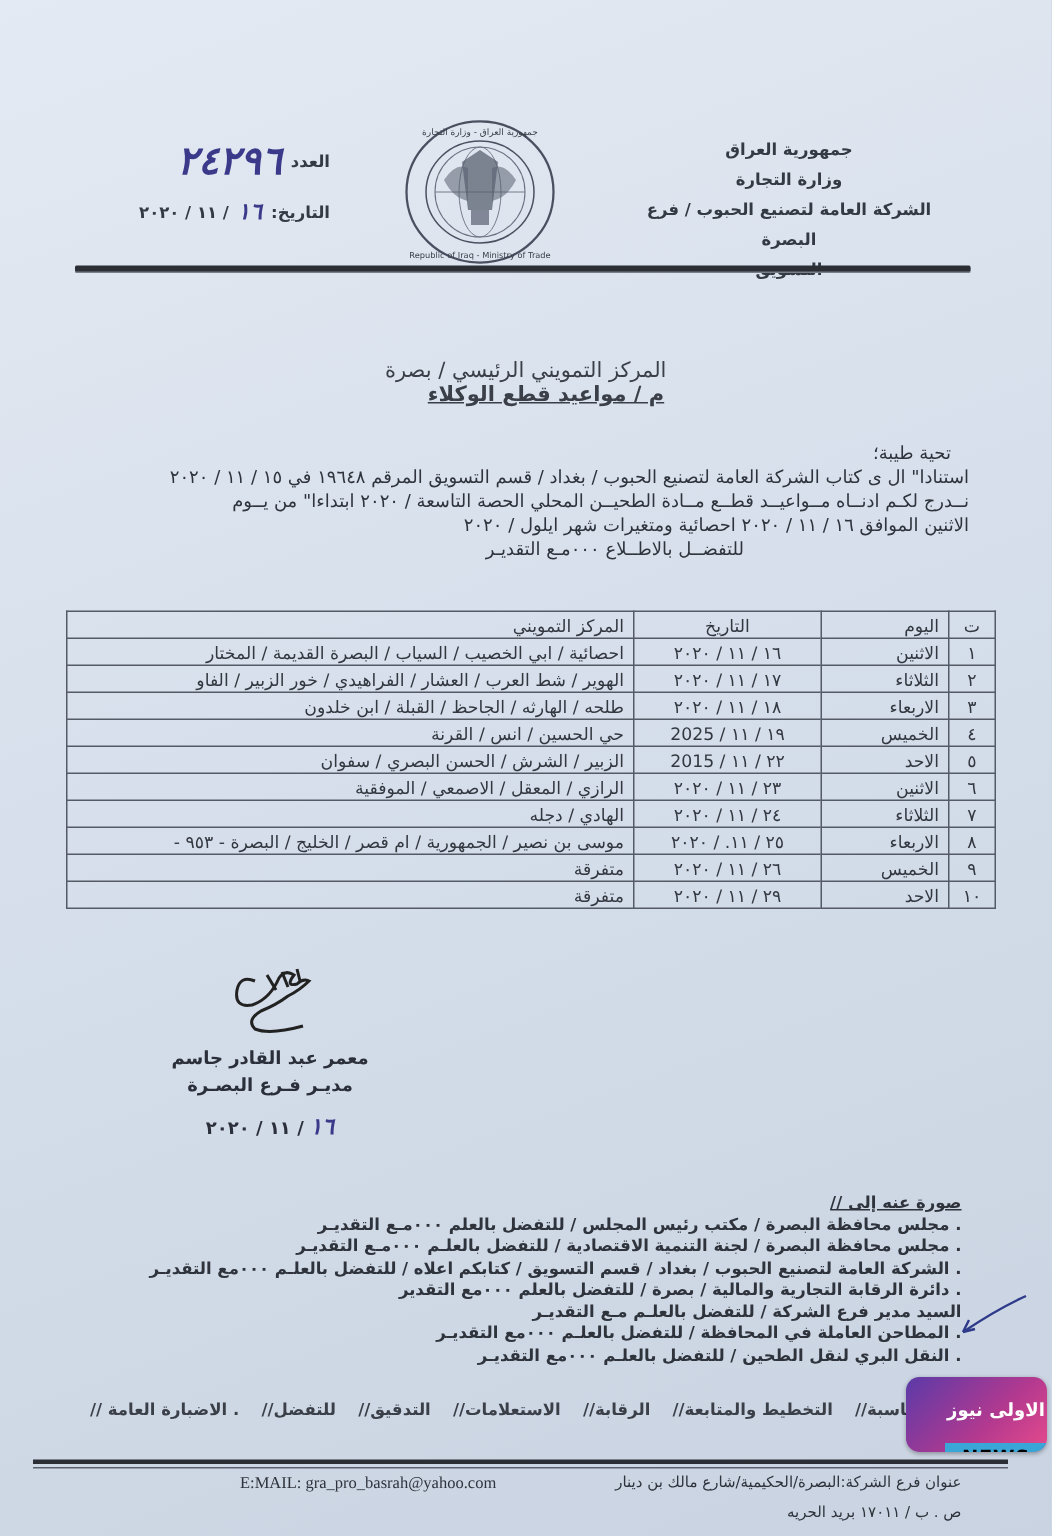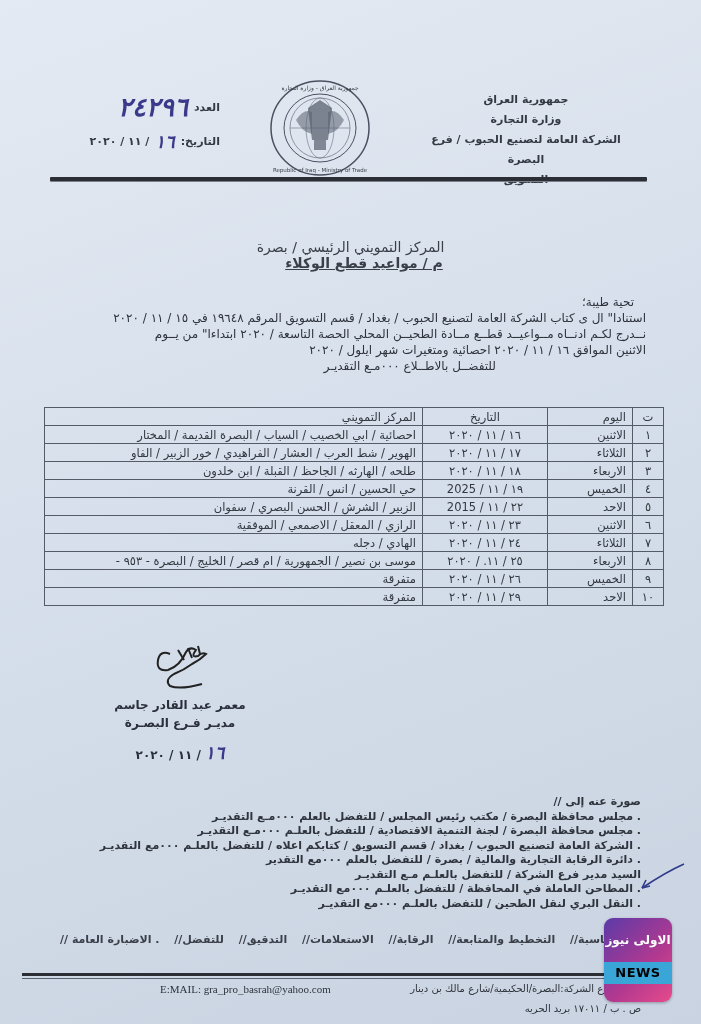--- a/index.html
+++ b/index.html
@@ -13,47 +13,47 @@
   .paper {
     position:absolute; left:0; top:0; width:701px; height:1024px;
     background:linear-gradient(160deg,#e4eaf3 0%,#d6dfeb 45%,#c9d3e1 100%);
   }
   .abs { position:absolute; }
   .rtl { direction:rtl; text-align:right; }
   .hdr-right { right:60px; top:90px; width:230px; text-align:center; font-size:11px; line-height:20px; font-weight:bold; color:#333a44; }
   .hdr-left { left:40px; top:90px; width:180px; font-size:11px; font-weight:bold; color:#333a44; }
   .hdr-left .row { display:flex; direction:rtl; align-items:center; gap:6px; height:34px; }
   .hand { font-family:"DejaVu Serif", serif; color:#3b3a8a; font-size:26px; font-style:italic; }
-  .hand-sm { font-family:"DejaVu Serif", serif; color:#3b3a8a; font-size:18px; font-style:italic; }
+  .hand-sm { font-family:"DejaVu Serif", serif; color:#3b3a8a; font-size:15px; font-style:italic; }
   .seal { left:268px; top:78px; width:104px; height:100px; }
   .rule { left:50px; top:177px; width:597px; height:4px; background:#2b2e35; border-radius:1px; box-shadow:0 1px 0 #7a808a; }
   .center-title { left:0; width:701px; text-align:center; font-size:14px; color:#3a3f48; }
   .subject { text-decoration:underline; font-weight:bold;margin-left:27px; }
   .body-text { right:55px; width:600px; font-size:12px; line-height:16px; color:#2e333c; }
   table.sched {
     position:absolute; left:44px; top:407px; width:620px;
     border-collapse:collapse; direction:rtl; font-size:11.5px; color:#333840;
   }
   table.sched td, table.sched th {
     border:1px solid #555b66; height:17px; padding:0 6px; font-weight:normal; text-align:right; white-space:nowrap;
   }
   table.sched .c-n { width:18px; text-align:center; }
   table.sched .c-day { width:72px; }
   table.sched .c-date { width:112px; text-align:center; }
   .sig { left:80px; top:640px; width:200px; text-align:center; }
   .sig .name { font-size:12px; font-weight:bold; color:#2a2f3a; line-height:18px; }
   .cc { right:60px; top:795px; width:620px; font-size:11px; line-height:14.5px; font-weight:bold; color:#2e333c; }
-  .cc .ttl { }
+  .cc .ttl { text-decoration:underline; }
   .depts { left:60px; top:933px; width:560px; font-size:11px; font-weight:bold; color:#3a3f48; display:flex; direction:rtl; justify-content:space-between; }
   .foot-rule { left:22px; top:973px; width:650px; height:3px; background:#2b2e35; }
   .foot-rule2 { left:22px; top:978px; width:650px; height:1px; background:#5a6070; }
   .email { left:160px; top:983px; font-family:"Liberation Serif", serif; font-size:11px; color:#2e333c; }
   .addr { right:60px; top:979px; width:280px; font-size:10px; line-height:20px; color:#2e333c; }
-  .logo { left:604px; top:918px; width:68px; height:84px; border-radius:9px; overflow:hidden;
-          background:linear-gradient(135deg,#5b3aa8 0%,#b3398f 60%,#e64b8c 100%); box-shadow:0 1px 3px rgba(0,0,0,.3); }
+  .logo { left:604px; top:918px; width:68px; height:50px; border-radius:9px; overflow:hidden;
+          background:linear-gradient(135deg,#5b3aa8 0%,#b3398f 60%,#e64b8c 100%); box-shadow:0 1px 3px rgba(0,0,0,.3);padding-left:26px; }
   .logo .top { height:44px; display:flex; align-items:center; justify-content:center; color:#fff; font-weight:bold; font-size:18px; }
   .logo .bot { height:22px; background:#3aa6d8; color:#000000; font-weight:bold; font-size:13px; text-align:center; line-height:22px; letter-spacing:.5px; }
   .arrow { left:636px; top:862px; width:50px; height:30px; }
 </style>
 </head>
 <body>
 
 <div class="paper">
 
   <div class="abs hdr-right rtl" style="text-align:center;">

